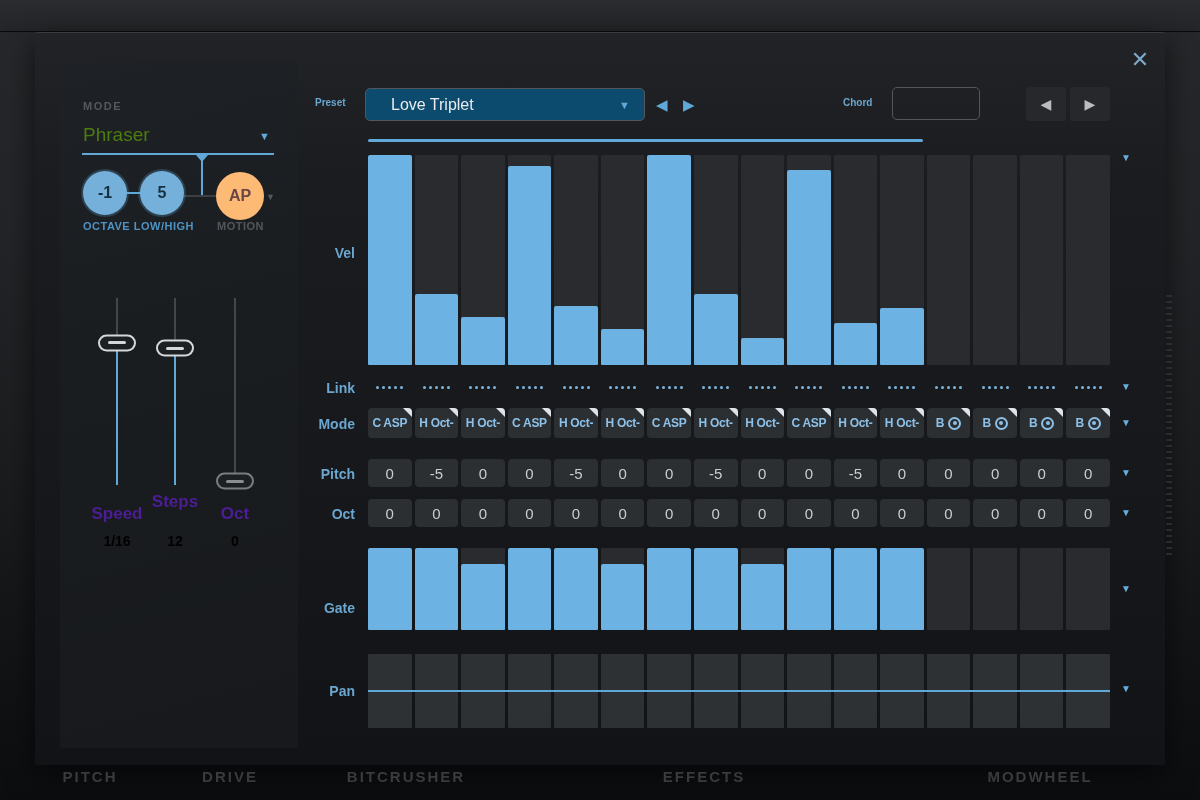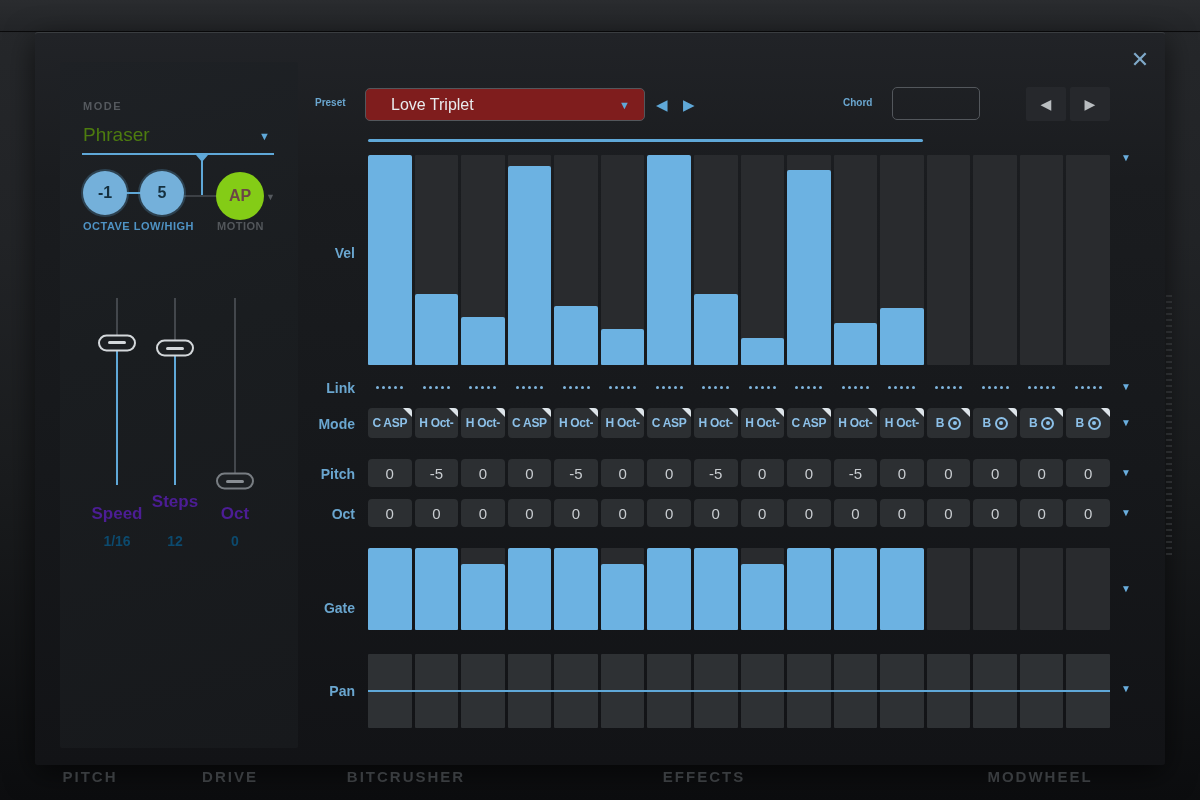--- a/index.html
+++ b/index.html
@@ -25,43 +25,43 @@
   .left-panel { position:absolute; left:60px; top:62px; width:238px; height:686px;
     background:linear-gradient(165deg,#1e2125 0%,#1a1d20 40%,#17191c 100%); border-radius:2px; }
   .mode-label { position:absolute; left:23px; top:38px; font-size:11px; letter-spacing:1.5px;
     color:#55595e; font-weight:bold; }
   .mode-select { position:absolute; left:23px; top:62px; width:195px; height:28px; cursor:pointer; }
   .mode-select .val { font-size:19px; color:#e9ebee; }
   .mode-select .chev { position:absolute; right:8px; top:7px; color:#5fa8d8; font-size:11px; }
   .knob { position:absolute; width:44px; height:44px; border-radius:50%;
     display:flex; align-items:center; justify-content:center; font-size:16px; font-weight:bold; cursor:pointer; }
   .knob.blue { background:#74b0da; color:#15303f; box-shadow:0 0 0 2px rgba(95,168,216,.25); }
-  .knob.gray { background:#84cc16; color:#6b4646; width:48px; height:48px; }
+  .knob.gray { background:#fdba74; color:#6b4646; width:48px; height:48px; }
   .sub-label { position:absolute; font-size:11px; font-weight:bold; letter-spacing:.5px; }
   .sub-label.blue { color:#4f93c4; }
   .sub-label.gray { color:#53575b; }
 
   .slider { position:absolute; width:60px; }
   .slider .track { position:absolute; left:50%; transform:translateX(-50%); width:2px; background:#43474c; }
   .slider .fill { position:absolute; left:50%; transform:translateX(-50%); width:2px; background:#5fa8d8; }
   .slider .handle { position:absolute; left:50%; transform:translate(-50%,-50%); width:38px; height:17px;
     border-radius:9px; background:#1d2023; cursor:grab; }
   .slider .handle .bar { position:absolute; left:50%; top:50%; transform:translate(-50%,-50%);
     width:18px; height:3px; border-radius:2px; }
   .slider.active .handle { border:2px solid #d4d8db; }
   .slider.active .handle .bar { background:#d4d8db; }
   .slider.inactive .handle { border:2px solid #787d82; }
   .slider.inactive .handle .bar { background:#898e93; }
   .slider-name { position:absolute; font-size:17px; font-weight:bold; color:#4c1d95; text-align:center; }
-  .slider-value { position:absolute; font-size:14px; font-weight:bold; color:#0c4a6e; text-align:center; }
+  .slider-value { position:absolute; font-size:14px; font-weight:bold; color:#000000; text-align:center; }
 
   
   .lbl-blue { position:absolute; font-size:10px; font-weight:bold; color:#6aa6cf; }
   .preset-box { position:absolute; left:365px; top:88px; width:280px; height:33px;
-    border:1px solid #53575c; border-radius:5px; background:#7f1d1d; cursor:pointer; }
+    border:1px solid #53575c; border-radius:5px; background:#0c4a6e; cursor:pointer; }
   .preset-box .val { position:absolute; left:25px; top:7px; font-size:16px; color:#e9ebee; }
   .preset-box .chev { position:absolute; right:14px; top:10px; color:#5fa8d8; font-size:11px; }
   .tri-btn { position:absolute; width:16px; height:18px; color:#5fa8d8; font-size:15px; line-height:18px; cursor:pointer; }
   .chord-box { position:absolute; left:892px; top:87px; width:88px; height:33px;
     border:1px solid #53575c; border-radius:5px; cursor:text; }
   .nav-btn { position:absolute; top:87px; width:40px; height:34px; background:#26282c;
     border-radius:2px; color:#b9bdc0; font-size:14px; text-align:center; line-height:34px; cursor:pointer; }
 
   
   .playhead { position:absolute; left:368px; top:139px; width:555px; height:3px;

